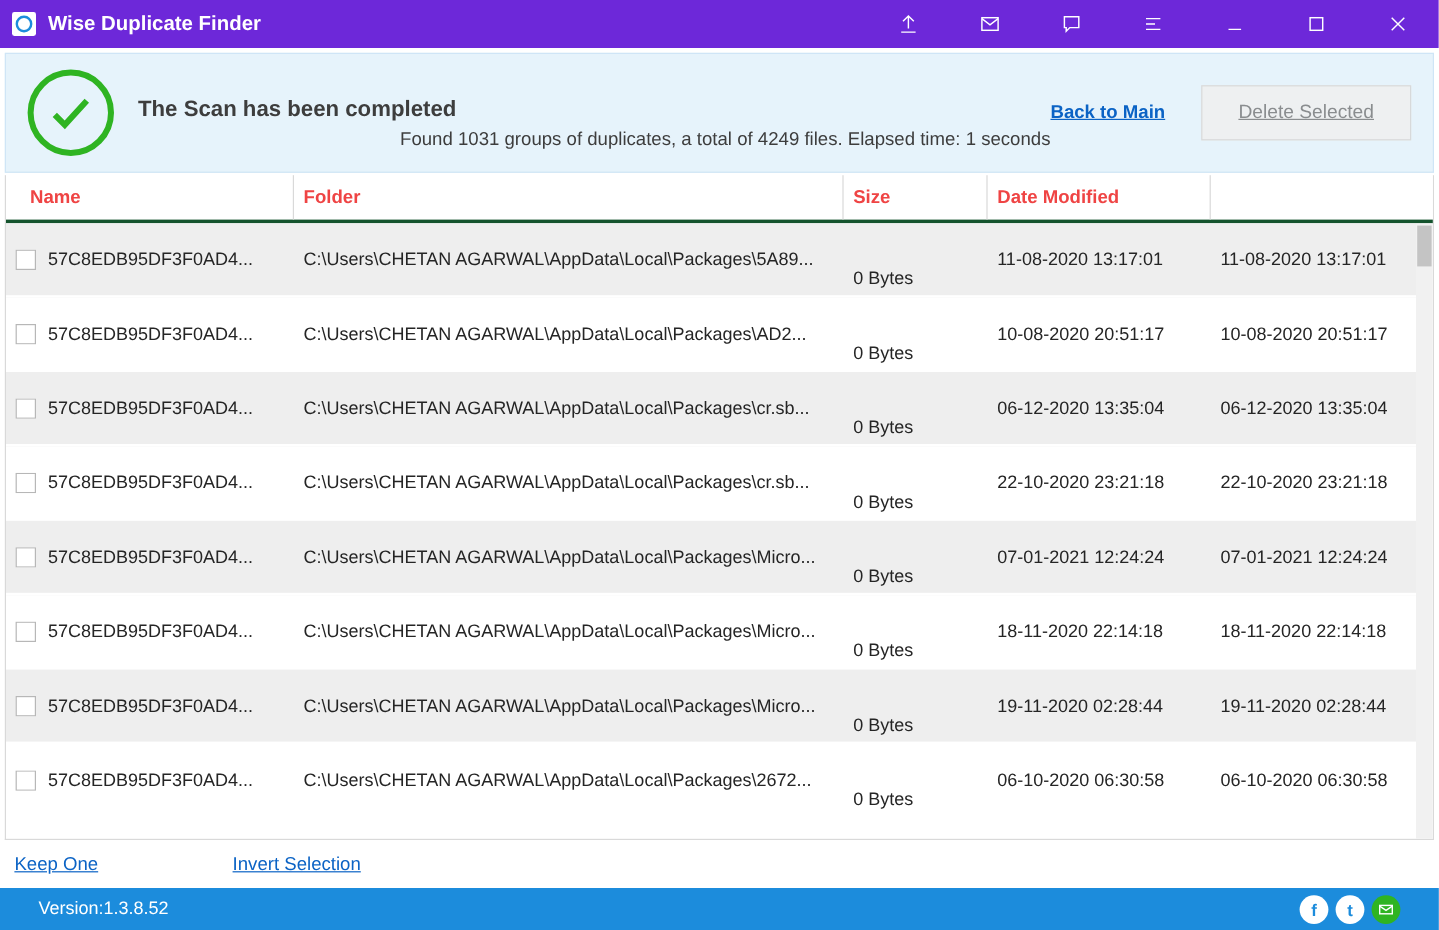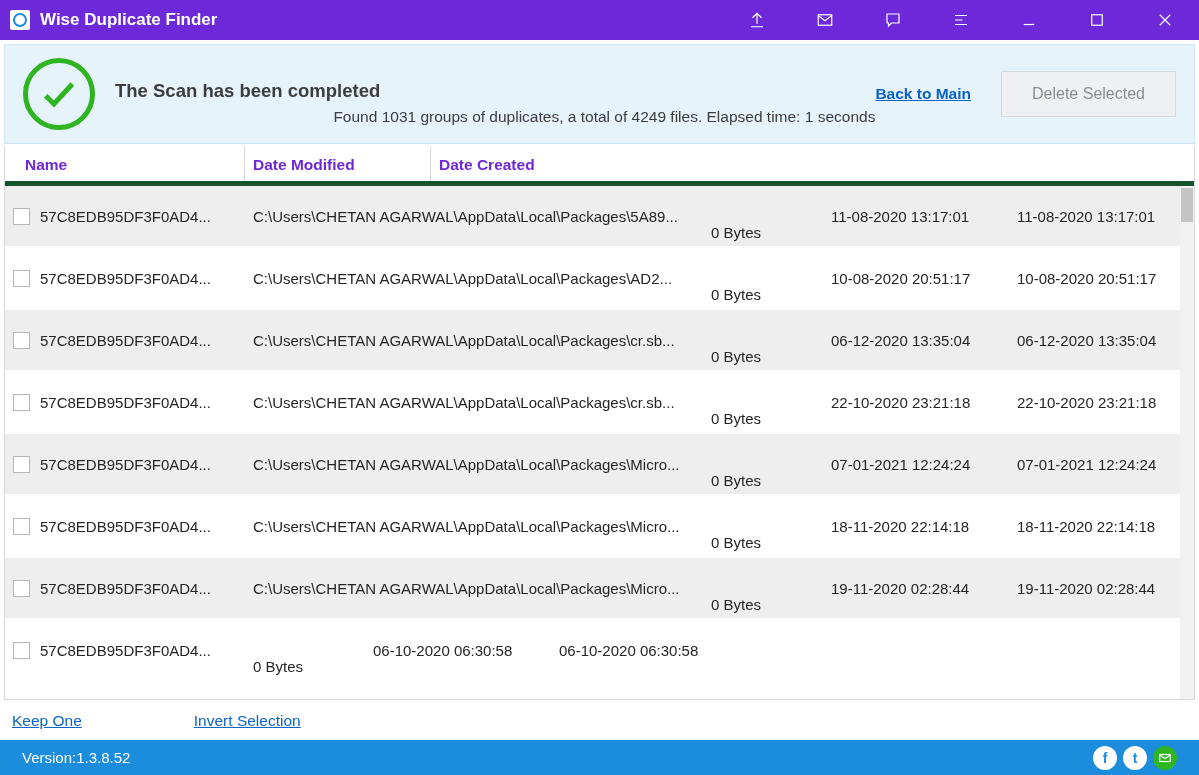--- a/index.html
+++ b/index.html
@@ -11,23 +11,23 @@
   .titlebar .spacer { flex:1; }
   .titlebar .tb-btn { width:68px; height:40px; display:flex; align-items:center; justify-content:center; cursor:pointer; }
   .titlebar .tb-btn svg { width:18px; height:18px; stroke:#fff; fill:none; stroke-width:1.6; }
   .banner { height:100px; border:1px solid #cfe5f6; background:#e6f3fb; margin:4px 4px 0 4px; display:flex; align-items:center; padding:0 18px; }
   .check-circle { width:72px; height:72px; border:5px solid #2fb422; border-radius:50%; display:flex; align-items:center; justify-content:center; }
   .check-circle svg { width:40px; height:40px; stroke:#2fb422; stroke-width:6; fill:none; }
   .banner-text { margin-left:20px; flex:1; }
   .banner-title { font-size:18.5px; font-weight:700; color:#3d3d3d; margin-bottom:6px;margin-top:17px; }
   .banner-sub { font-size:15.5px; color:#3d3d3d;text-align:right; }
   .back-link { color:#0b63c5; font-size:15.5px; text-decoration:underline; font-weight:600; margin-right:30px; cursor:pointer; }
-  .delete-btn { width:175px; height:46px; background:#eef0f1; border:1px solid #d7d9da; color:#8a8d8f; font-size:16px; display:flex; align-items:center; justify-content:center; cursor:default; }
+  .delete-btn { width:175px; height:46px; background:#eef0f1; border:1px solid #d7d9da; color:#8a8d8f; font-size:16px; display:flex; align-items:center; justify-content:center; cursor:default;text-decoration:underline; }
   .grid-wrap { position:absolute; top:146px; left:4px; right:4px; bottom:75px; border:1px solid #d9d9d9; border-top:none; display:flex; flex-direction:column; }
-  .headers { height:40px; display:flex; background:#fff; border-bottom:5px solid #14532d; font-size:15.5px; font-weight:600; color:#6d28d9; }
+  .headers { height:40px; display:flex; background:#fff; border-bottom:3px solid #14532d; font-size:15.5px; font-weight:600; color:#ef4444; }
   .hcell { padding:10px 8px; border-right:1px solid #d9d9d9; overflow:hidden; white-space:nowrap; }
   .col-name   { width:240px; padding-left:20px; }
   .col-folder { width:458px; }
   .col-size   { width:120px; }
   .col-mod    { width:186px; }
   .col-cre    { flex:1; border-right:none; }
   .rows { flex:1; overflow:hidden; position:relative; }
   .rows-inner { position:absolute; inset:0 14px 0 0; display:flex; flex-direction:column; }
   .row { height:62px; display:flex; align-items:center; font-size:15px; color:#252525; border-bottom:2px solid #fff; }
   .row.alt { background:#eee; }
@@ -35,21 +35,21 @@
   .cell-name { width:240px; display:flex; align-items:center; padding-left:34px; gap:10px; }
   .chk { width:17px; height:17px; border:1.5px solid #b7b7b7; background:#fff; flex:0 0 auto; cursor:pointer; }
   .cell-folder { width:458px; }
   .cell-size { width:120px;margin-top:32px; }
   .cell-mod { width:186px; }
   .cell-cre { flex:1; }
   .scrollbar { position:absolute; top:0; right:0; width:14px; bottom:0; background:#f1f1f1; }
   .scroll-thumb { position:absolute; top:2px; left:1px; right:1px; height:34px; background:#c4c4c4; cursor:pointer; }
   .footer-links { position:absolute; left:4px; right:4px; bottom:36px; height:36px; background:#fff; display:flex; align-items:center; padding:0 8px; gap:112px; }
   .footer-links a { color:#0b63c5; text-decoration:underline; font-size:15.5px; cursor:pointer; }
-  .statusbar { position:absolute; left:0; right:0; bottom:0; height:35px; background:#1C8CDC; color:#fff; display:flex; align-items:center; padding:0 22px; font-size:15px; }
+  .statusbar { position:absolute; left:0; right:0; bottom:0; height:35px; background:#1C8CDC; color:#fff; display:flex; align-items:center; padding:0 32px; font-size:15px; }
   .statusbar .spacer { flex:1; }
   .social { width:24px; height:24px; border-radius:50%; background:#fff; margin-left:6px; display:flex; align-items:center; justify-content:center; cursor:pointer; }
   .social span { color:#1C8CDC; font-weight:700; font-size:14px; }
 </style>
 </head>
 <body>
 
 <div class="titlebar">
   <div class="app-icon"></div>
   <div class="title">Wise Duplicate Finder</div>
@@ -102,22 +102,23 @@
     <div class="banner-title">The Scan has been completed</div>
     <div class="banner-sub">Found 1031 groups of duplicates, a total of 4249 files. Elapsed time: 1 seconds</div>
   </div>
   <a class="back-link">Back to Main</a>
   <div class="delete-btn">Delete Selected</div>
 </div>
 
 <div class="grid-wrap">
   <div class="headers">
     <div class="hcell col-name">Name</div>
+    <div class="hcell col-folder">Folder</div>
+    <div class="hcell col-size">Size</div>
     <div class="hcell col-mod">Date Modified</div>
-    <div class="hcell col-cre">Date Created</div>
   </div>
   <div class="rows">
     <div class="rows-inner" id="rows-inner">
         <div class="row alt">
           <div class="cell cell-name">
             <div class="chk"></div>
             <span>57C8EDB95DF3F0AD4...</span>
           </div>
           <div class="cell cell-folder">C:\Users\CHETAN AGARWAL\AppData\Local\Packages\5A89...</div>
           <div class="cell cell-size">0 Bytes</div>
@@ -182,20 +183,21 @@
           <div class="cell cell-folder">C:\Users\CHETAN AGARWAL\AppData\Local\Packages\Micro...</div>
           <div class="cell cell-size">0 Bytes</div>
           <div class="cell cell-mod">19-11-2020 02:28:44</div>
           <div class="cell cell-cre">19-11-2020 02:28:44</div>
         </div>
         <div class="row">
           <div class="cell cell-name">
             <div class="chk"></div>
             <span>57C8EDB95DF3F0AD4...</span>
           </div>
+          <div class="cell cell-folder">C:\Users\CHETAN AGARWAL\AppData\Local\Packages\2672...</div>
           <div class="cell cell-size">0 Bytes</div>
           <div class="cell cell-mod">06-10-2020 06:30:58</div>
           <div class="cell cell-cre">06-10-2020 06:30:58</div>
         </div>
       </div>
     <div class="scrollbar">
       <div class="scroll-thumb"></div>
     </div>
   </div>
 </div>

